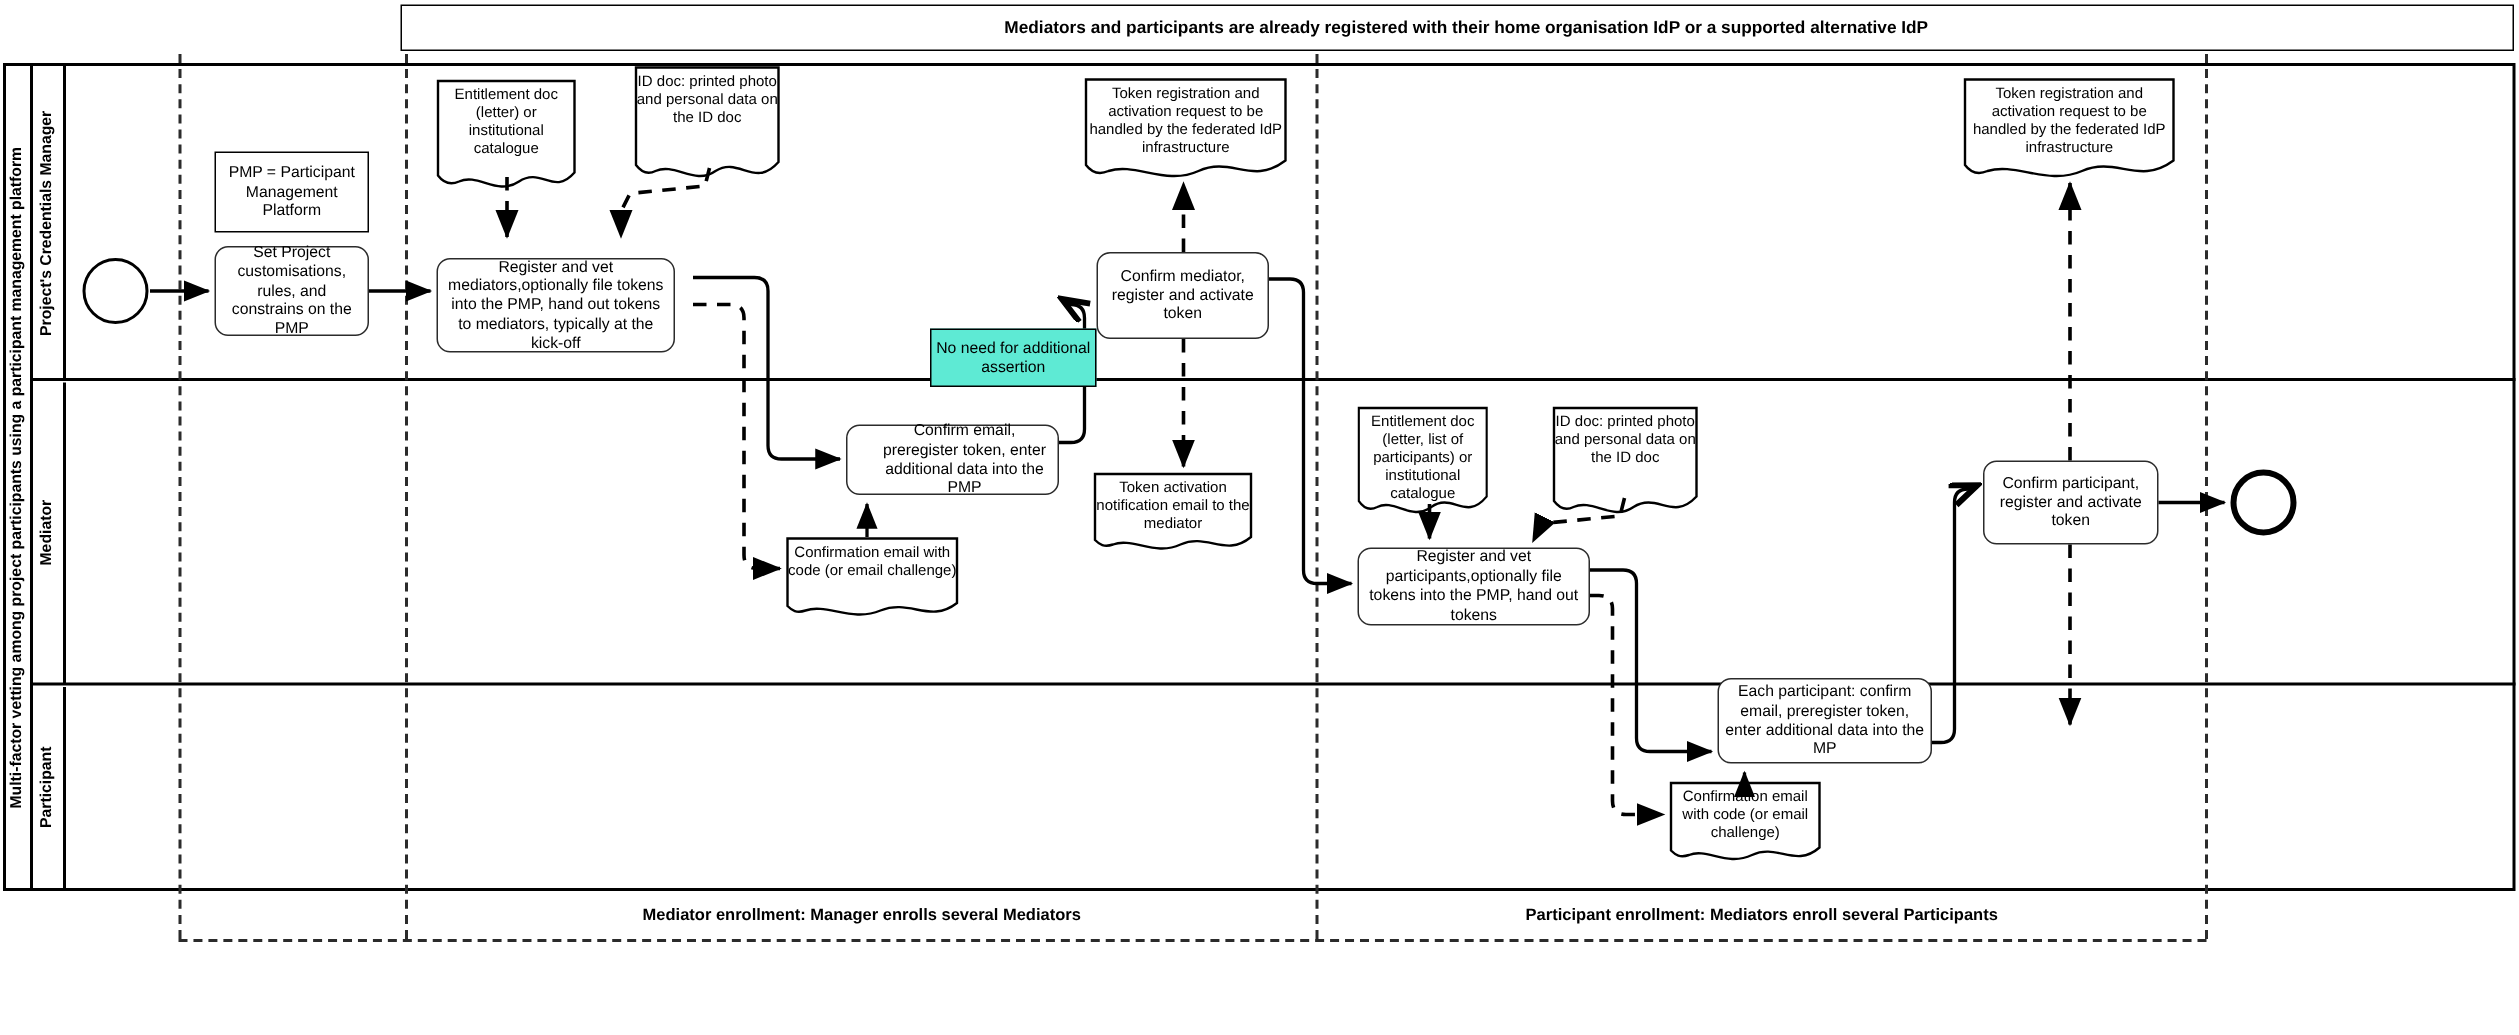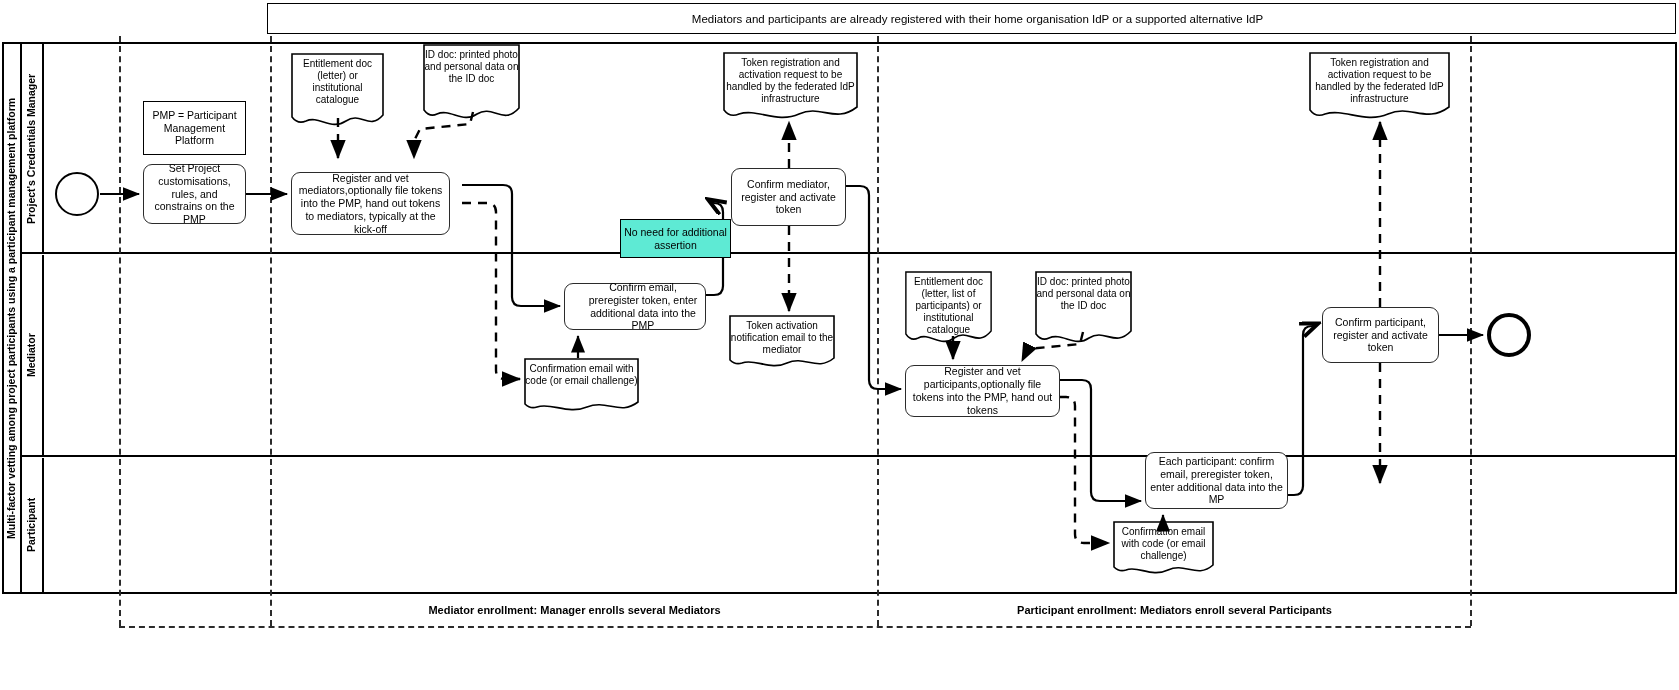--- a/index.html
+++ b/index.html
@@ -18,21 +18,21 @@
   .vtext{
     position:absolute;left:0;top:0;width:100%;height:100%;
     display:flex;align-items:center;justify-content:center;
     writing-mode:vertical-rl;transform:rotate(180deg);
     font-weight:bold;font-size:11px;line-height:1.1;text-align:center;
     white-space:nowrap;letter-spacing:0px;
   }
 
   
   .group-box{border:1px solid #000;display:flex;align-items:center;justify-content:center;}
-  .group-box .gtxt{font-size:11.5px;font-weight:normal;text-align:center;padding-left:12px;}
+  .group-box .gtxt{font-size:11.5px;font-weight:bold;text-align:center;padding-left:12px;}
 
   
   .task{
     border:1.6px solid #2b2b2b;border-radius:9px;background:#fff;
     display:flex;align-items:center;justify-content:center;text-align:center;
     font-size:10.5px;line-height:1.22;padding:2px 4px;
   }
 
   
   .doc{position:absolute;}

